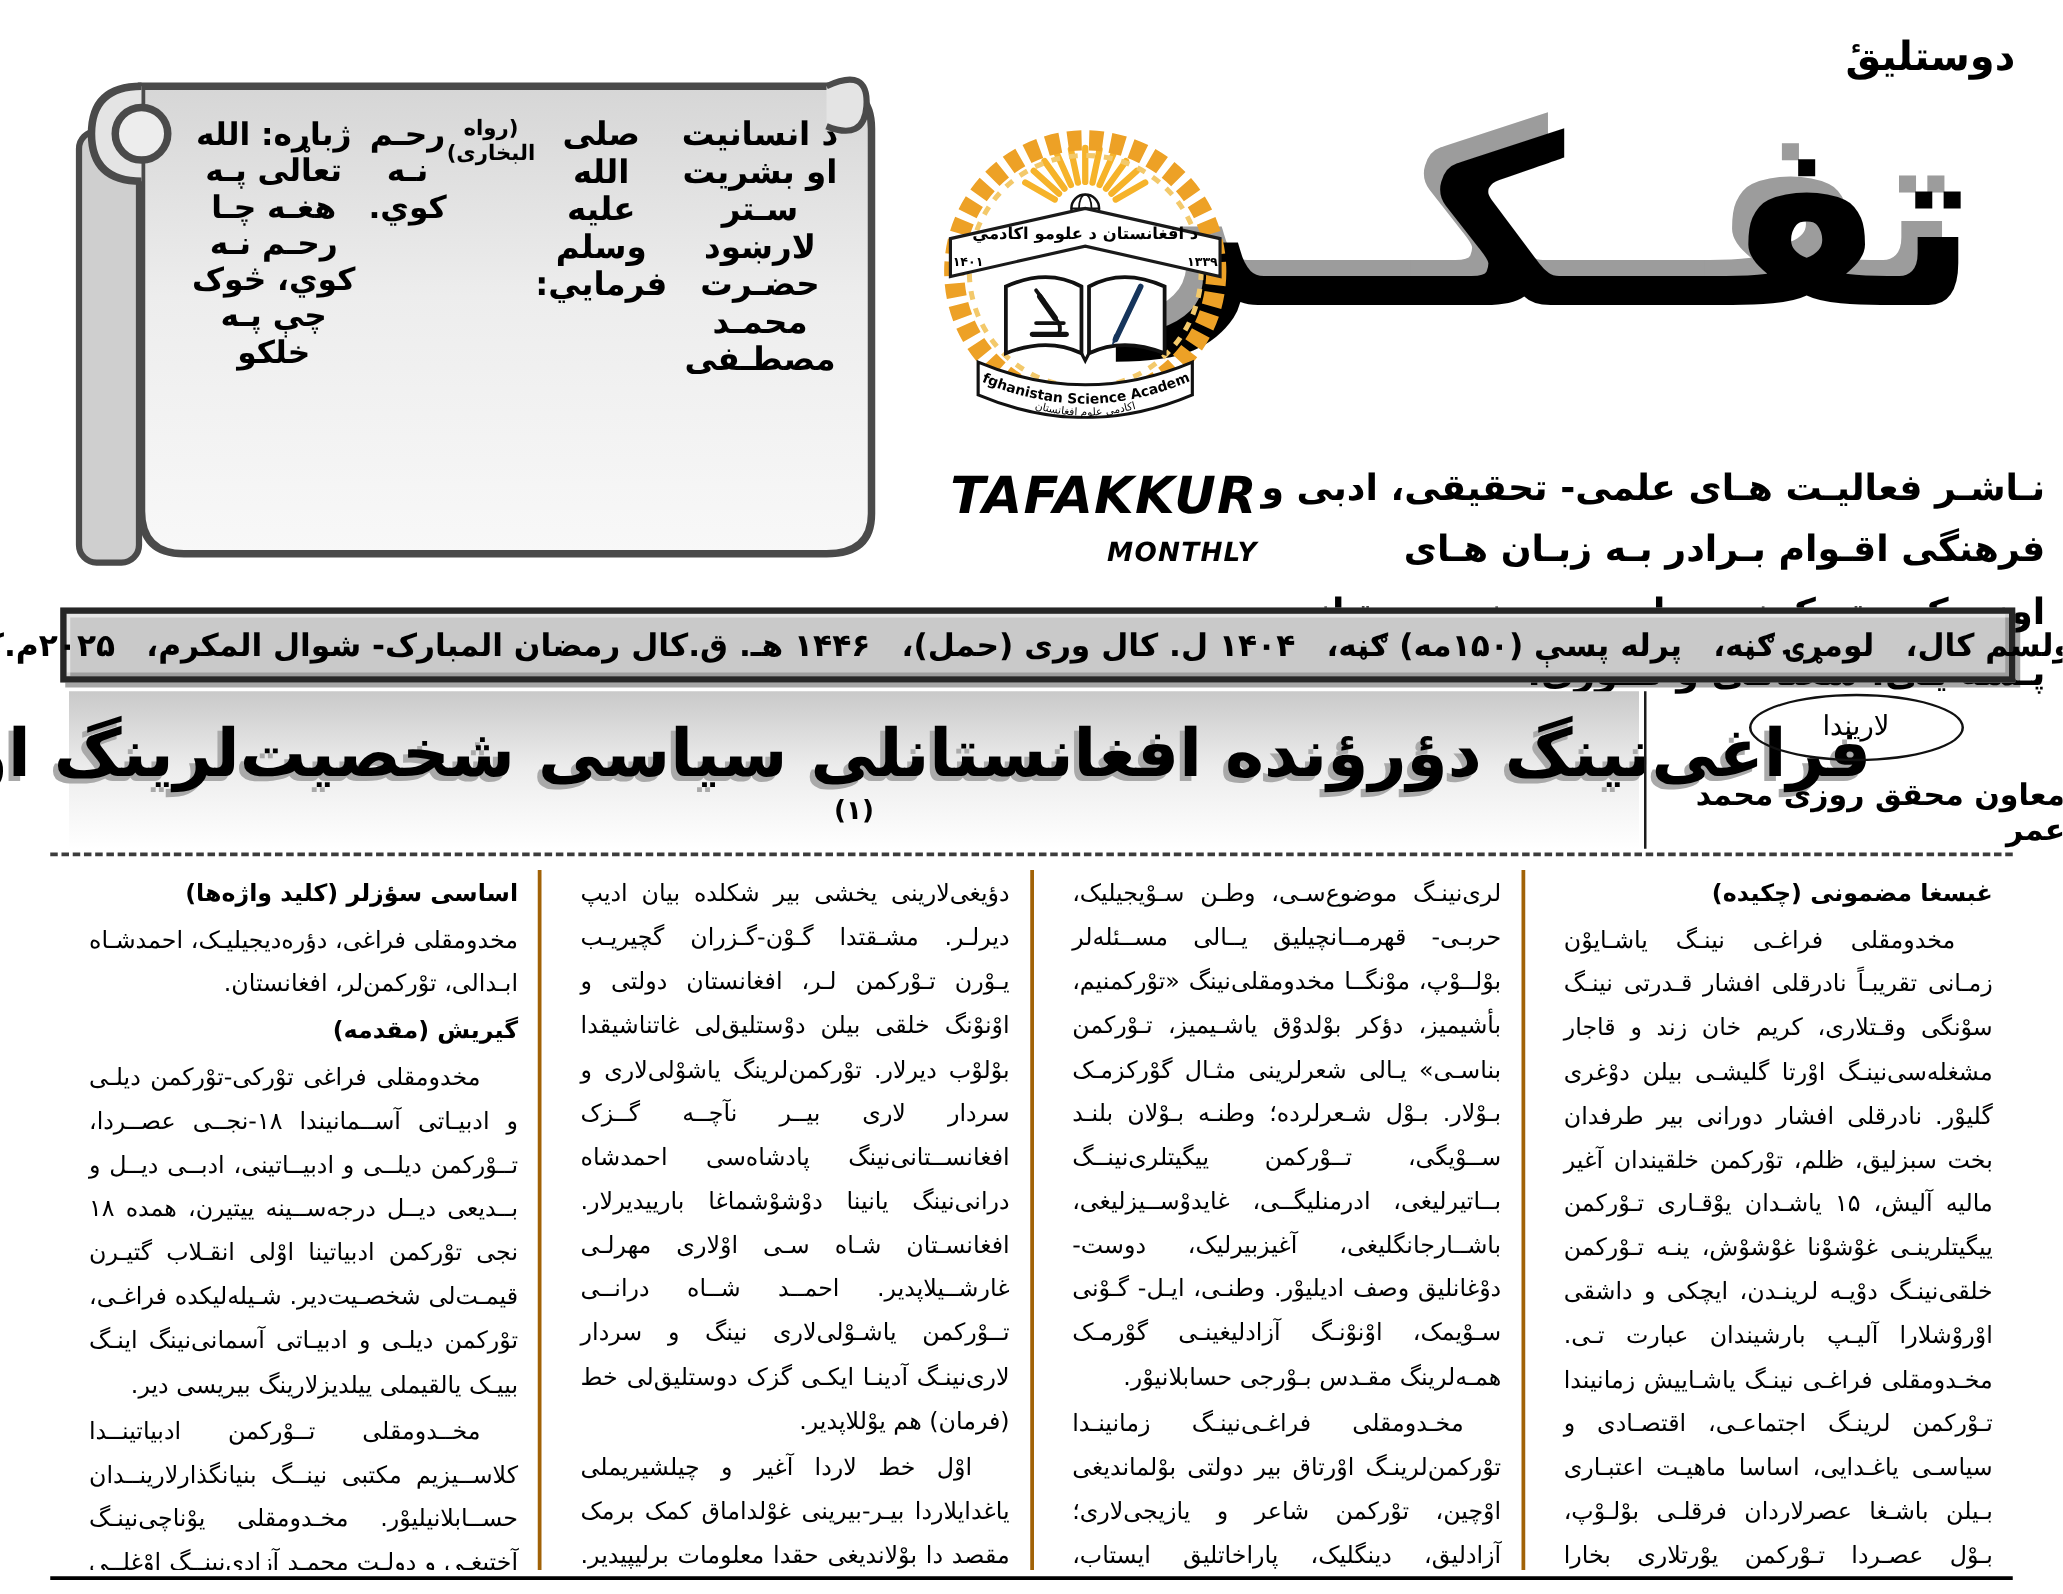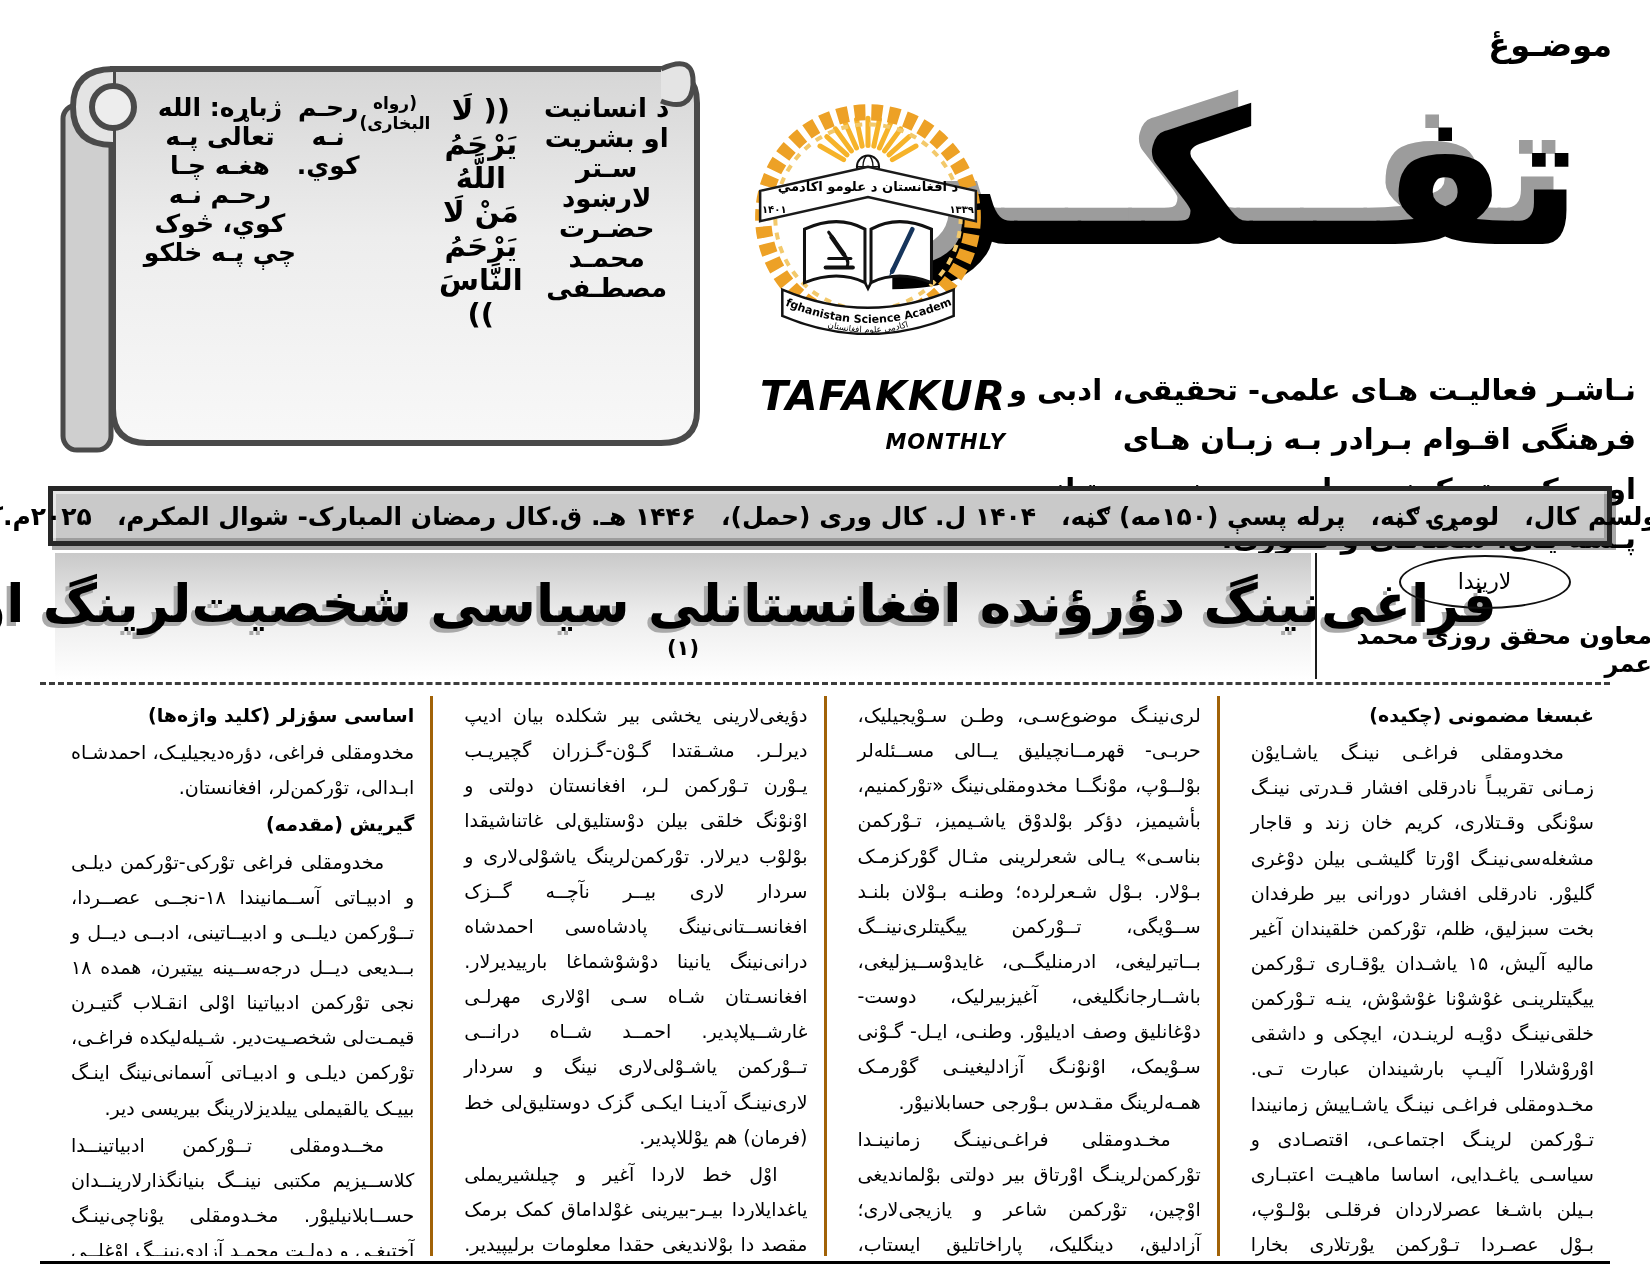--- a/index.html
+++ b/index.html
@@ -68,42 +68,42 @@
   .col{flex:1 1 0;padding:2px 16px 0 16px;border-left:3px solid #a16207;direction:rtl;}
   .col:last-child{border-left:none;}
   .col p{margin:0 0 2px 15px;font-size:19px;line-height:1.85;text-align:justify;}
   .col p.heading{font-weight:bold;text-align:right;}
   .col p.para-indent{text-indent:30px;}
   .bottom-rule{left:40px;top:1261px;width:1570px;border-top:3px solid #000;height:0;}
 </style>
 </head>
 <body>
 
-<div class="abs monthly-fa">موضـوعٔ</div>
+<div class="abs monthly-fa">دوستلیقٔ</div>
 
 <div class="abs big-title">تفــکــر</div>
 
 <div class="abs scroll">
   <svg viewBox="0 0 655 415" aria-hidden="true">
     <defs>
       <linearGradient id="sg" x1="0" y1="0" x2="0" y2="1">
         <stop offset="0" stop-color="#d6d6d6"></stop>
           <stop offset="0.45" stop-color="#ededed"></stop>
           <stop offset="1" stop-color="#f8f8f8"></stop>
       </linearGradient>
     </defs>
     <rect x="8" y="60" width="48" height="345" rx="14" fill="#cfcfcf" stroke="#4a4a4a" stroke-width="5"></rect>
     <path d="M58 24 H606 Q642 24 642 58 V366 Q642 398 606 398 H92 Q58 398 58 364 Z" fill="url(#sg)" stroke="#4a4a4a" stroke-width="6"></path>
     <path d="M58 24 Q18 24 18 62 Q18 100 58 100" fill="#e4e4e4" stroke="#4a4a4a" stroke-width="6"></path>
     <circle cx="58" cy="62" r="21" fill="#ededed" stroke="#4a4a4a" stroke-width="6"></circle>
     <path d="M606 24 q34 -16 32 16 q-2 28 -32 16" fill="#e4e4e4" stroke="#4a4a4a" stroke-width="5"></path>
   </svg>
   <div class="scroll-text">
     <div class="l1">د انسانیت او بشریت سـتر لارښود حضـرت محمـد مصطـفی</div>
-    <div class="quote">(( لَا يَرْحَمُ اللَّهُ مَنْ لَا يَرْحَمُ النَّاسَ ))</div>
+    <div class="l2">صلی الله علیه وسلم فرمایي:</div>
     <div class="src">(رواه البخاری)</div>
     <div class="tr">رحـم نـه کوي.</div>
     <div class="tr">ژباړه: الله تعالی پـه هغـه چـا رحـم نـه کوي، څوک چې پـه خلکو</div>
   </div>
 </div>
 
 <div class="abs logo">
   <svg viewBox="0 0 250 255" aria-hidden="true">
 
     <g stroke="#F6B32A" stroke-width="5" stroke-linecap="round">

